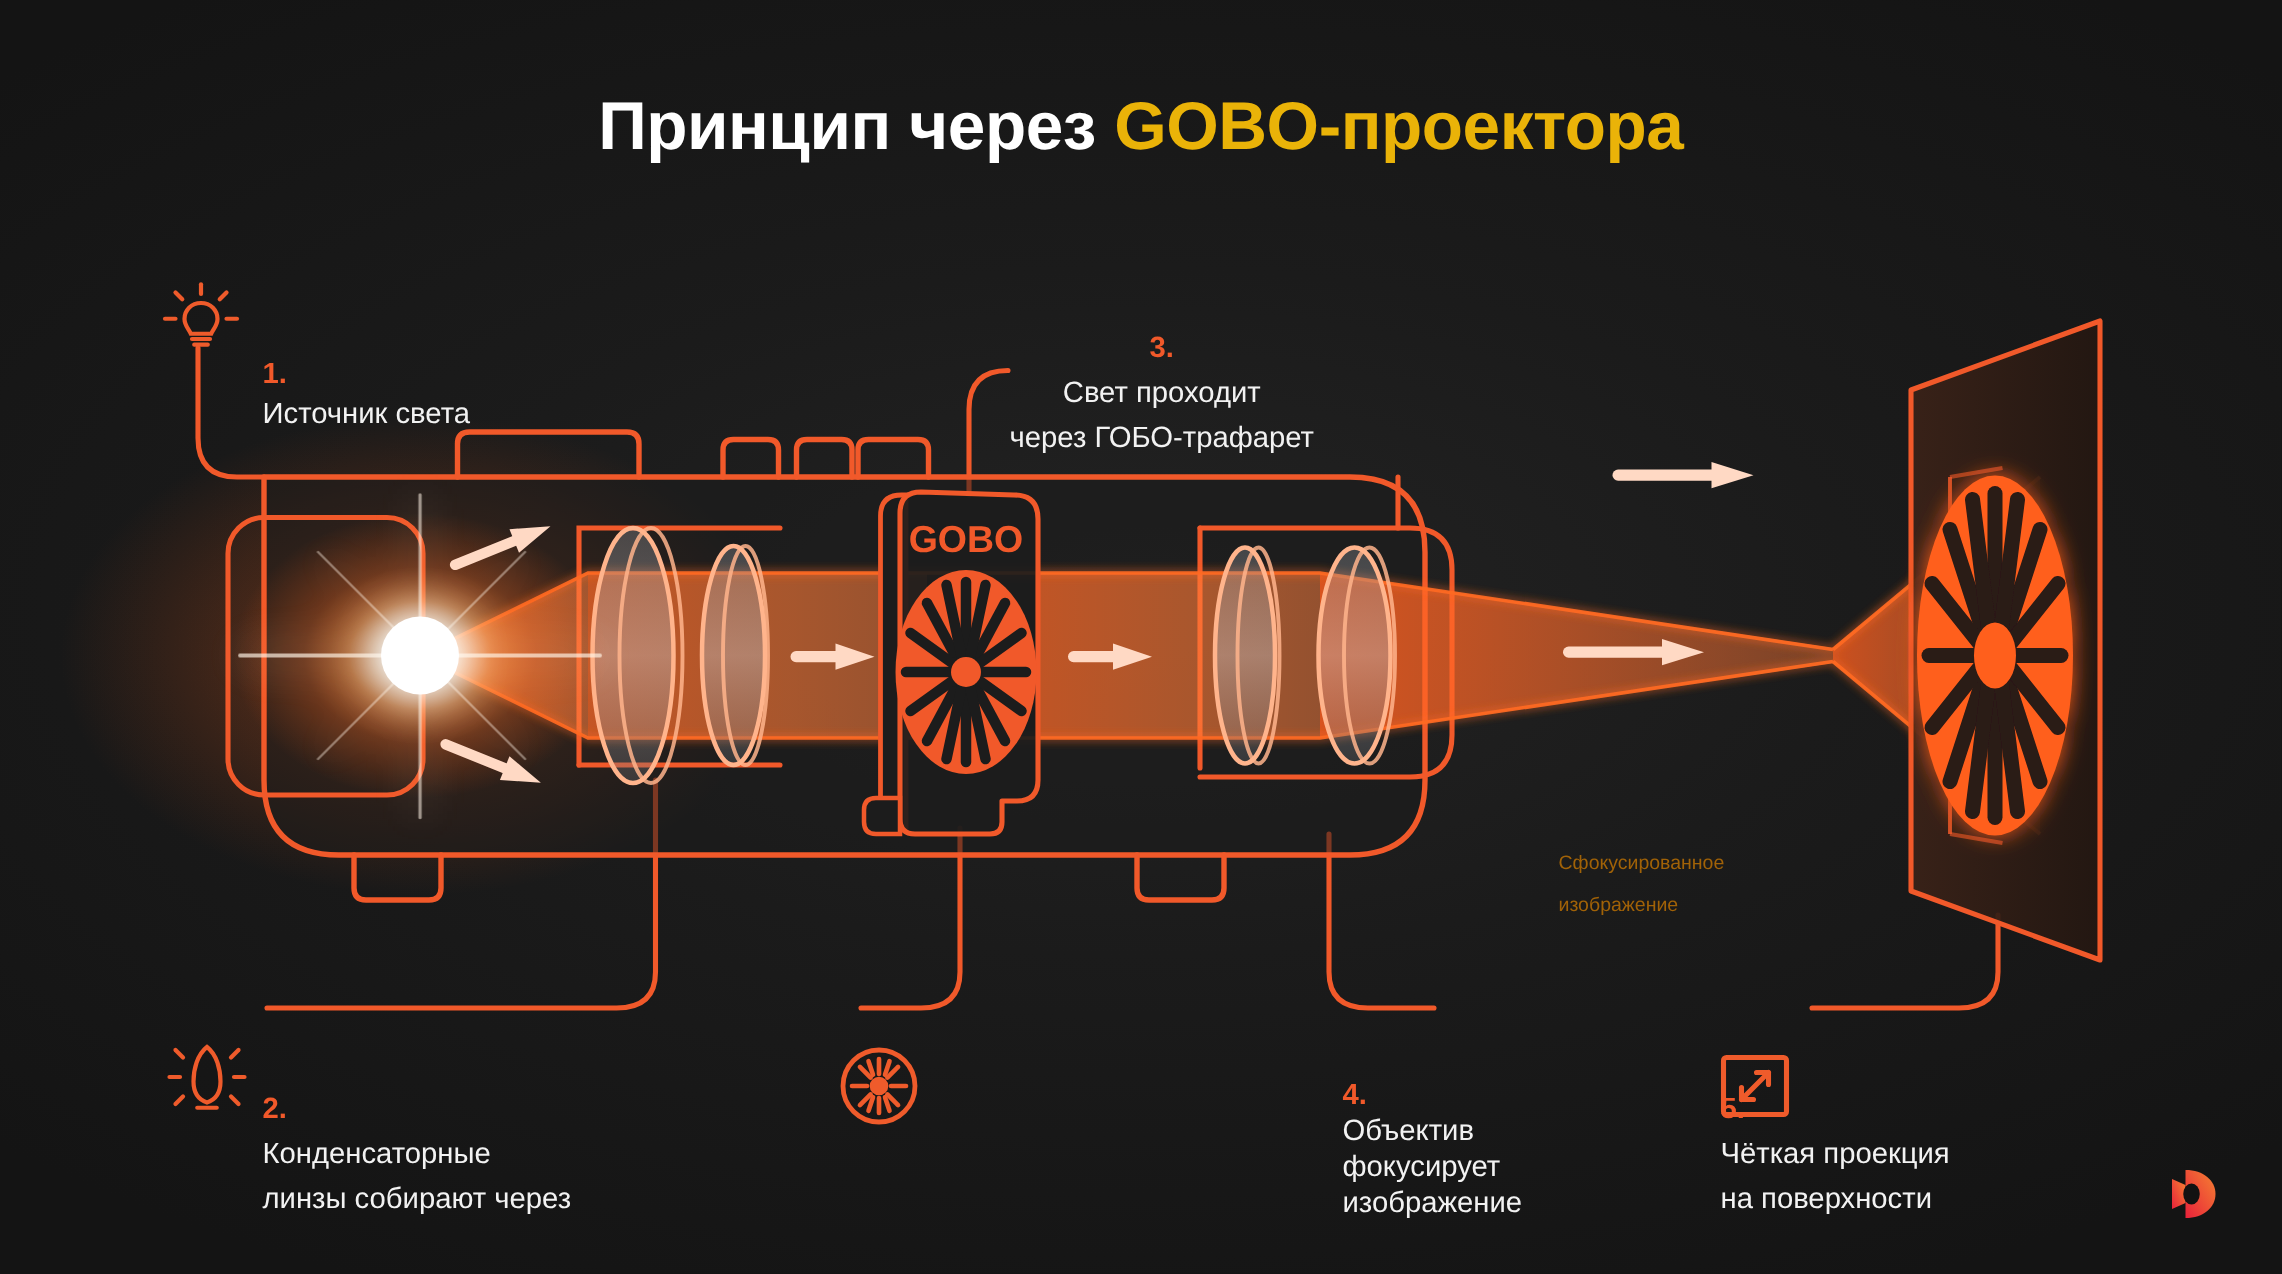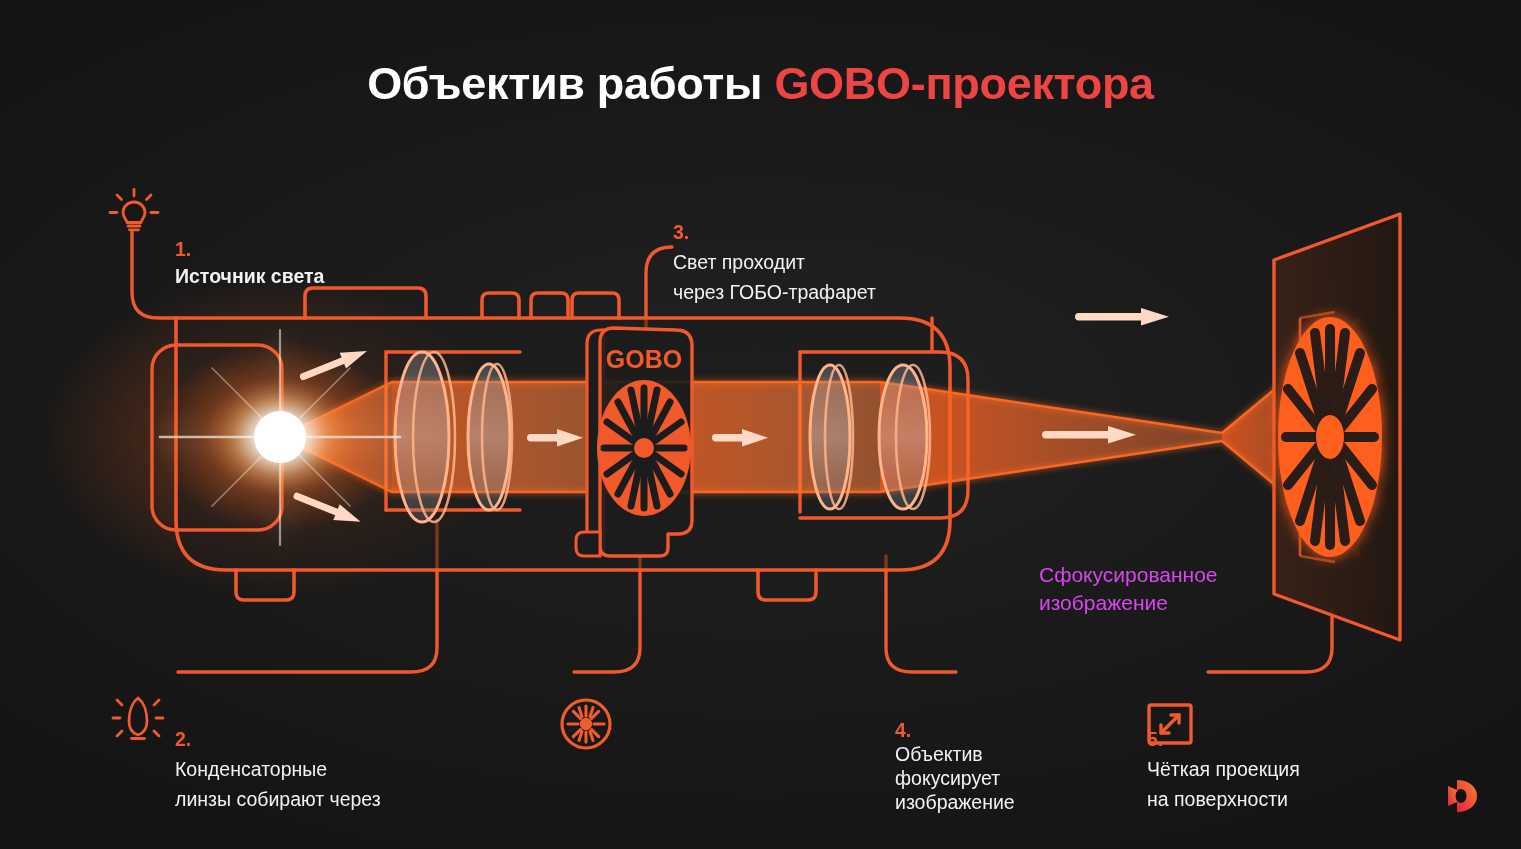--- a/index.html
+++ b/index.html
@@ -33,66 +33,66 @@
     top: 58px;
     left: 0;
     width: 100%;
     text-align: center;
     font-size: 45px;
     font-weight: bold;
     letter-spacing: -0.3px;
     color: #ffffff;
     white-space: nowrap;
   }
-  #title .accent { color: #ef4444; }
+  #title .accent { color: #eab308; }
 
   
   .callout {
     position: absolute;
     color: #f2f2f2;
     font-size: 19.5px;
     line-height: 27px;
     white-space: pre-line;
   }
   .callout .num {
     color: #f1592a;
     font-weight: bold;
   }
-  .callout .strong { font-weight: bold; }
+  .callout .strong { font-weight: normal; }
 
   .icon-box {
     position: absolute;
     color: #ef5b2b;
   }
 
   #plain-label {
     position: absolute;
     left: 1039px;
     top: 561px;
-    color: #d946ef;
-    font-size: 21px;
+    color: #a16207;
+    font-size: 13px;
     line-height: 28px;
     white-space: pre-line;
   }
 
   #logo {
     position: absolute;
     right: 36px;
     bottom: 30px;
     width: 46px;
     height: 46px;
   }
 </style>
 </head>
 <body>
 
 <div id="stage">
 
   <div id="title">
-    <span>Объектив работы </span><span class="accent">GOBO-проектора</span>
+    <span>Принцип через </span><span class="accent">GOBO-проектора</span>
   </div>
 
   <svg class="layer" viewBox="0 0 1521 849" width="1521" height="849">
     <defs>
       <linearGradient id="beamH" x1="0" y1="0" x2="1" y2="0">
         <stop offset="0%" stop-color="#ff6a28" stop-opacity="0.85"></stop>
         <stop offset="60%" stop-color="#ff7b38" stop-opacity="0.72"></stop>
         <stop offset="100%" stop-color="#ff8040" stop-opacity="0.62"></stop>
       </linearGradient>
       <linearGradient id="beamOut" x1="0" y1="0" x2="1" y2="0">
@@ -390,21 +390,21 @@
       <span class="strong">Источник света</span>
     </div>
   </div>
 
   <div class="callout" style="left:175px; top:694px; line-height:30px;">
     <span class="num">2.</span>
     <span>Конденсаторные
 линзы собирают через</span>
   </div>
 
-  <div class="callout" style="left:673px; top:187px; line-height:30px;">
+  <div class="callout" style="left:673px; top:187px; line-height:30px;text-align:center;">
     <span class="num">3.</span>
     <span>Свет проходит
 через ГОБО-трафарет</span>
   </div>
 
   <div class="callout" style="left:895px; top:694px; line-height:24px;">
     <span class="num">4.</span>
     <span>Объектив
 фокусирует
 изображение</span>

